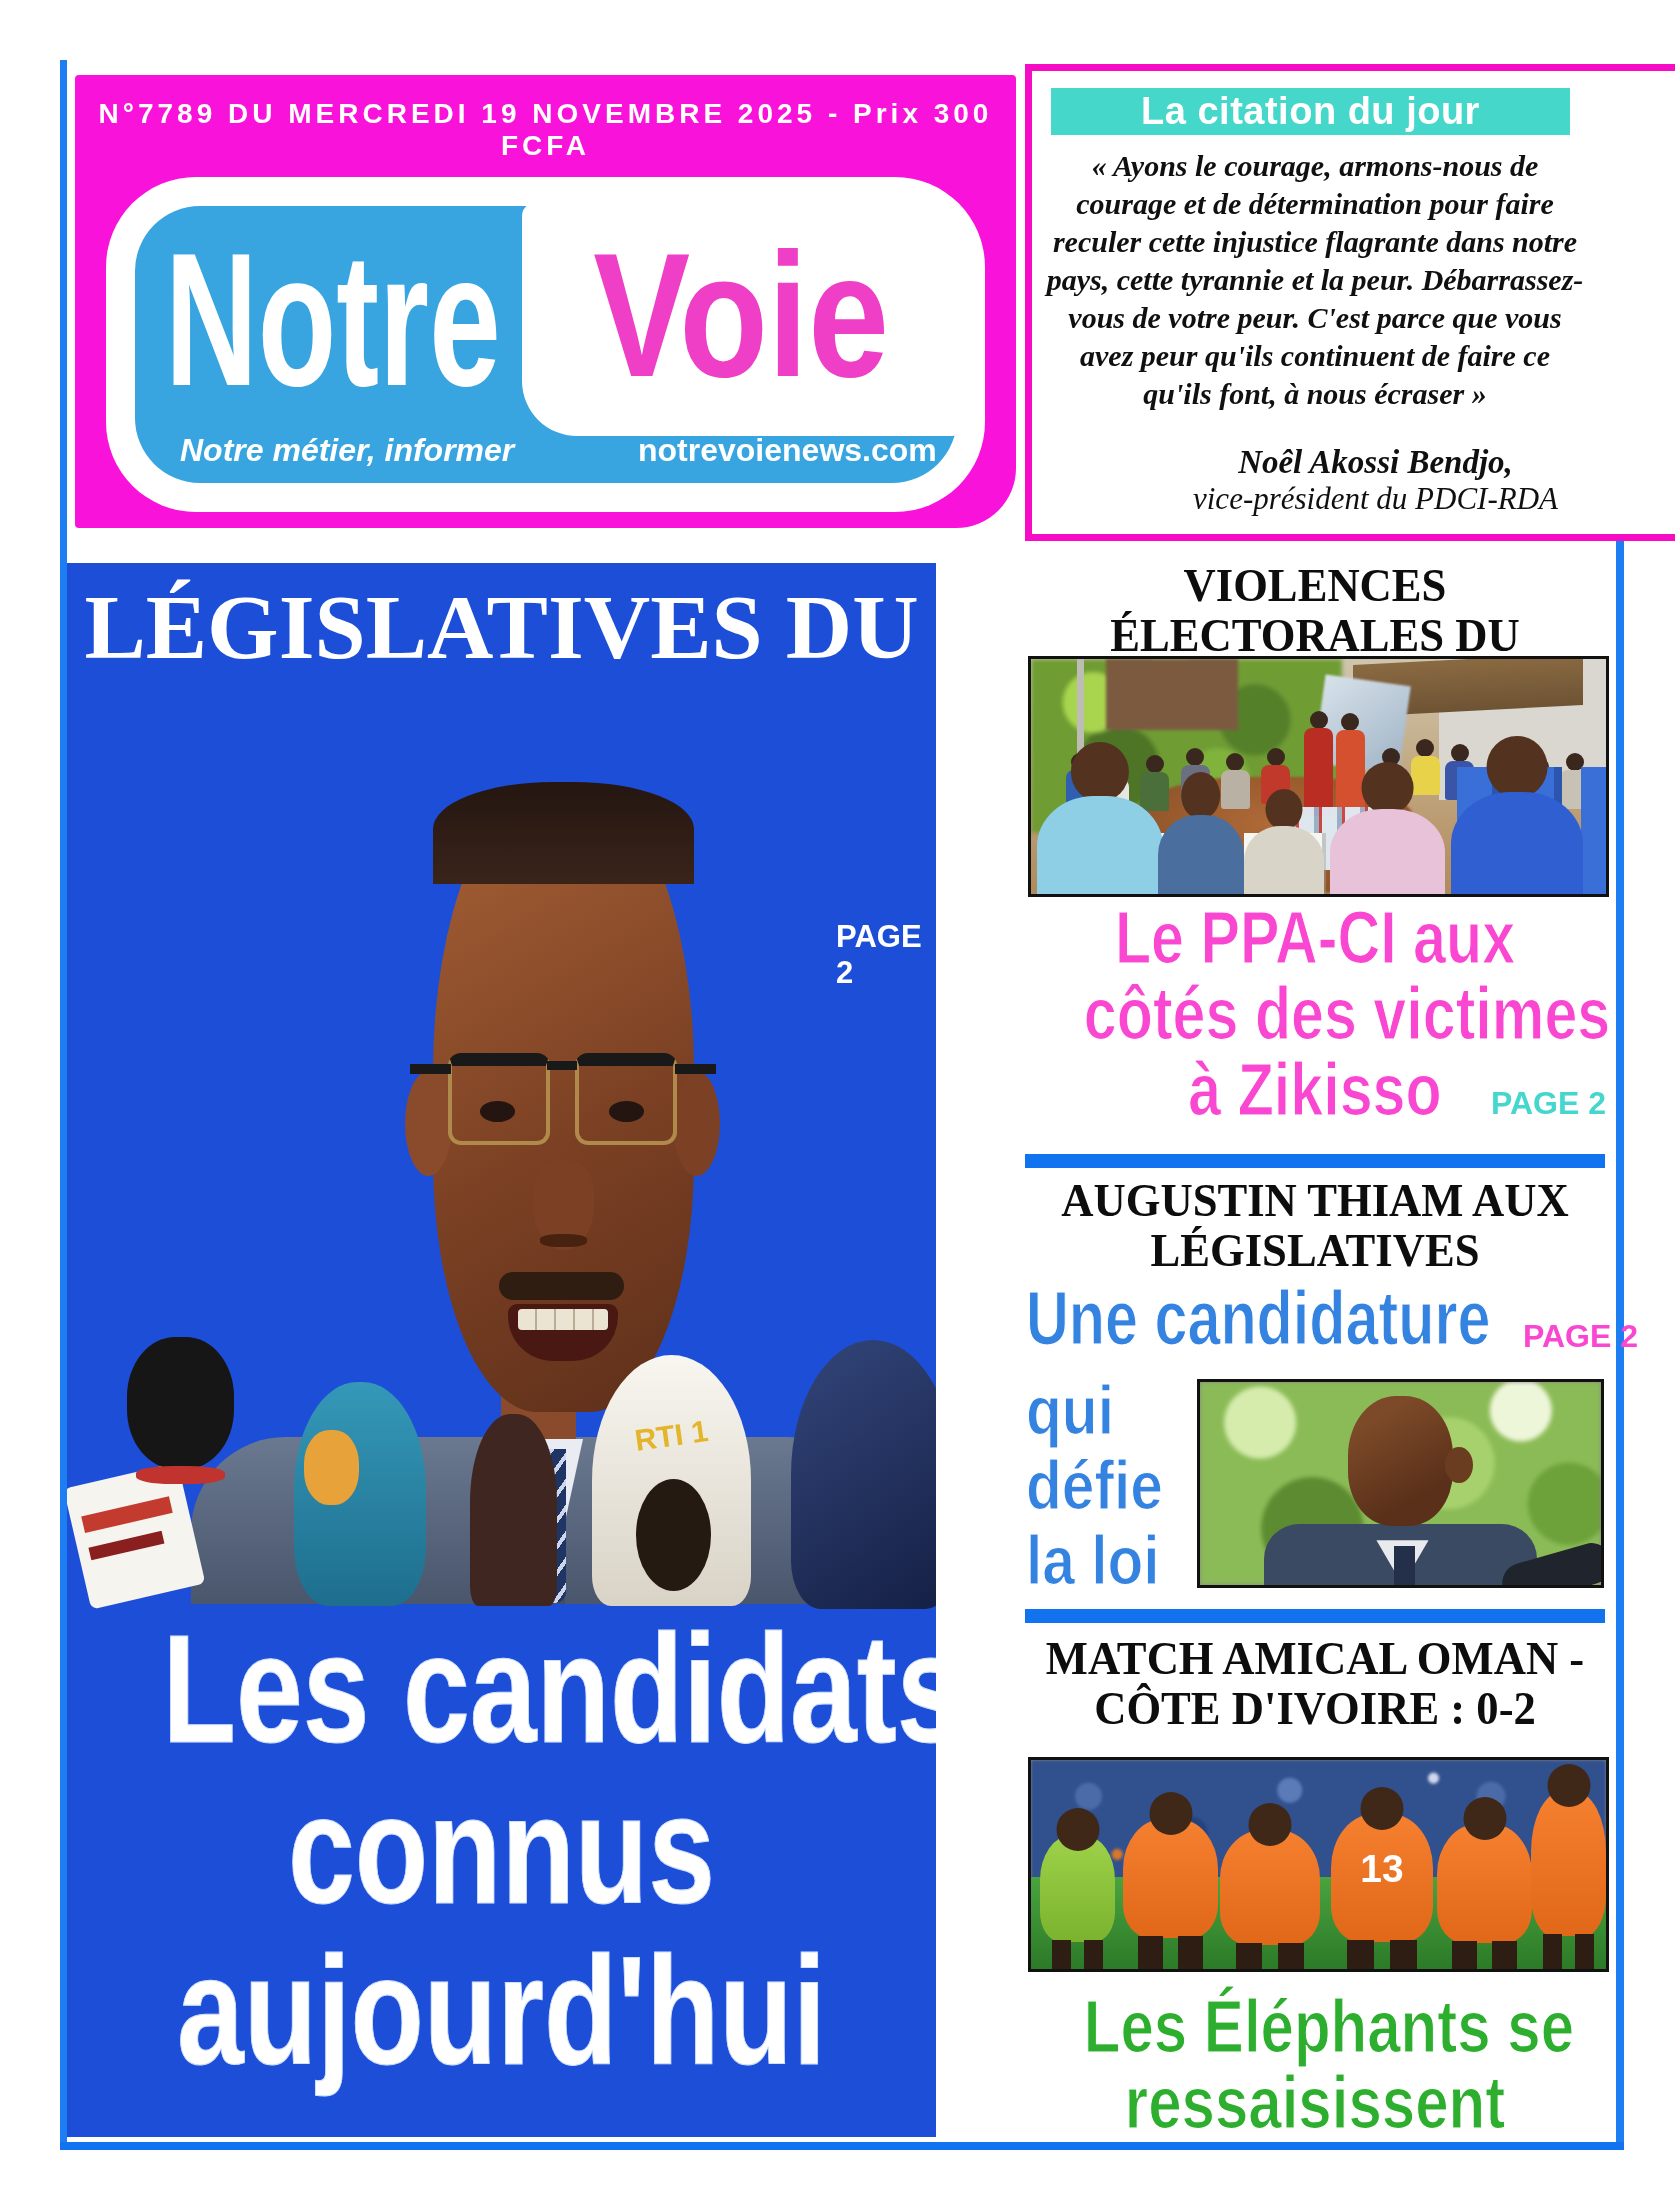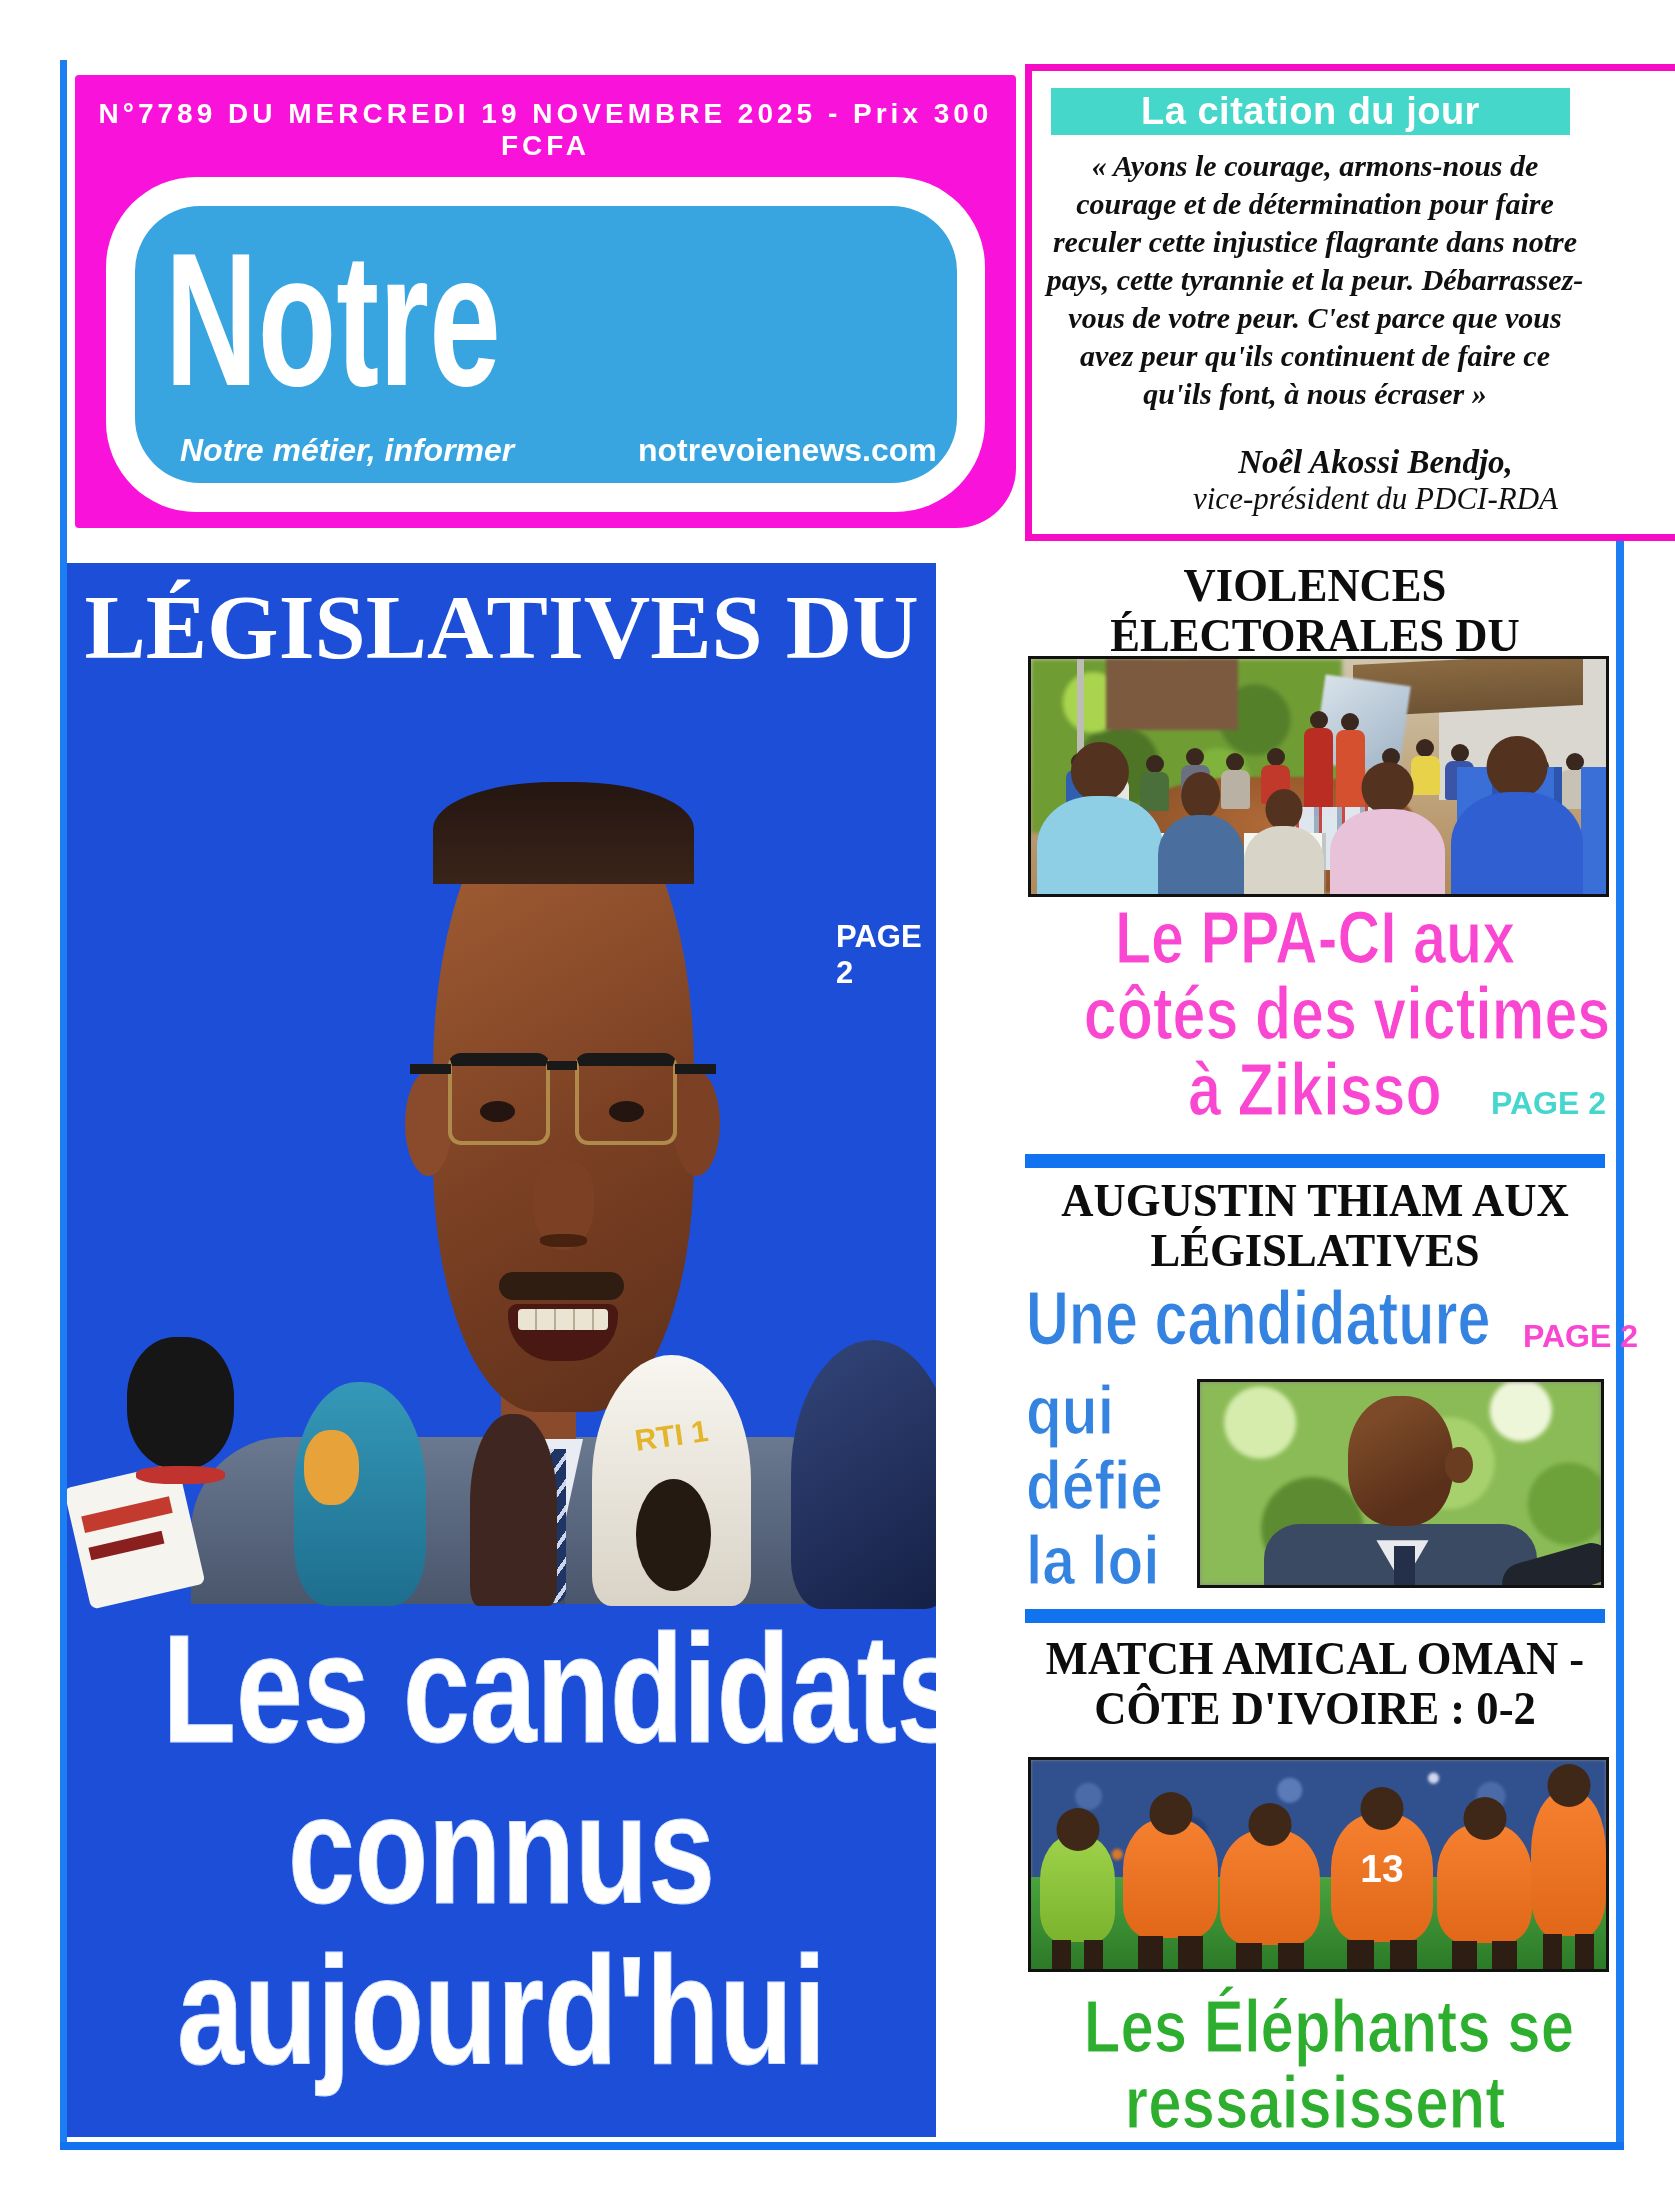--- a/index.html
+++ b/index.html
@@ -151,20 +151,23 @@
 
 <div class="sheet">
 
   <div class="abs left-line"></div>
   <div class="abs right-line"></div>
 
   <header class="abs banner">
     <div class="abs issue-line">N°7789 DU MERCREDI 19 NOVEMBRE 2025 - Prix 300 FCFA</div>
     <div class="abs logo-card">
       <div class="abs logo-blue">
+        <div class="abs voie-panel">
+          <div class="abs logo-voie">Voie</div>
+        </div>
         <div class="abs logo-notre">Notre</div>
         <div class="abs logo-slogan">Notre métier, informer</div>
         <div class="abs logo-site">notrevoienews.com</div>
       </div>
     </div>
   </header>
 
   <aside class="abs quote-box">
     <div class="abs quote-header">La citation du jour</div>
     <div class="abs quote-text">« Ayons le courage, armons-nous de courage et de détermination pour faire reculer cette injustice flagrante dans notre pays, cette tyrannie et la peur. Débarrassez-vous de votre peur. C'est parce que vous avez peur qu'ils continuent de faire ce qu'ils font, à nous écraser »</div>

